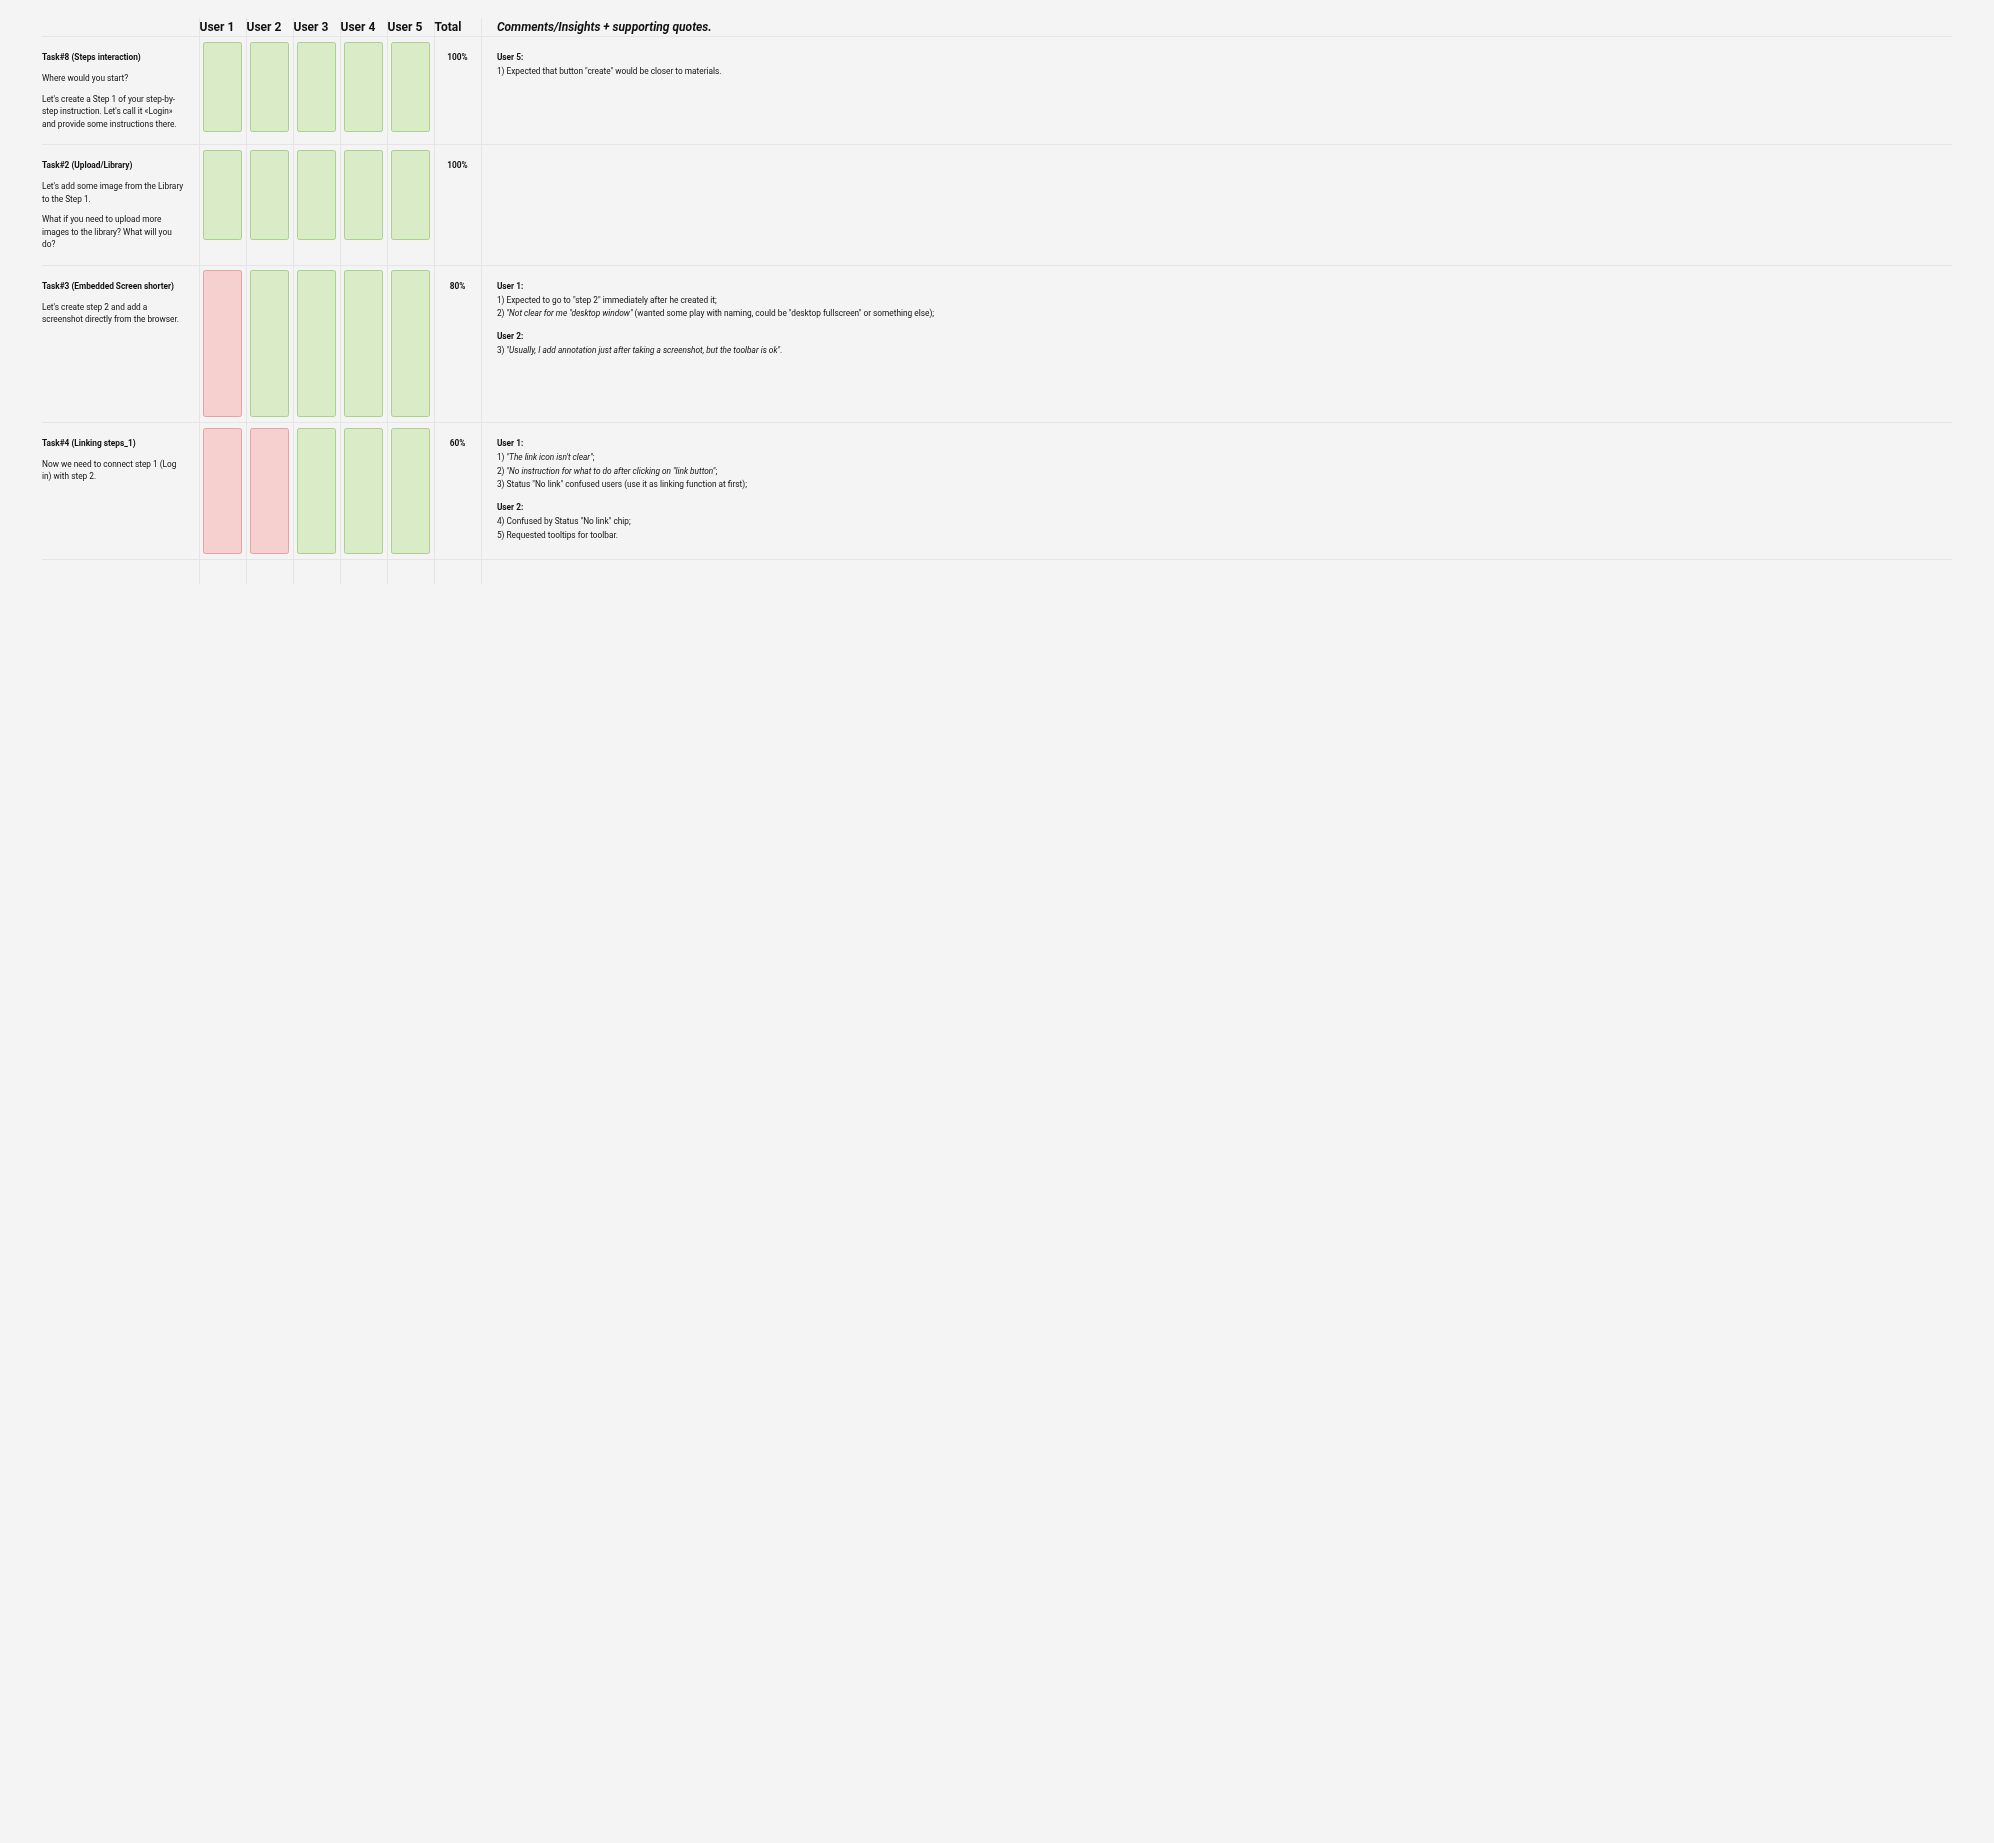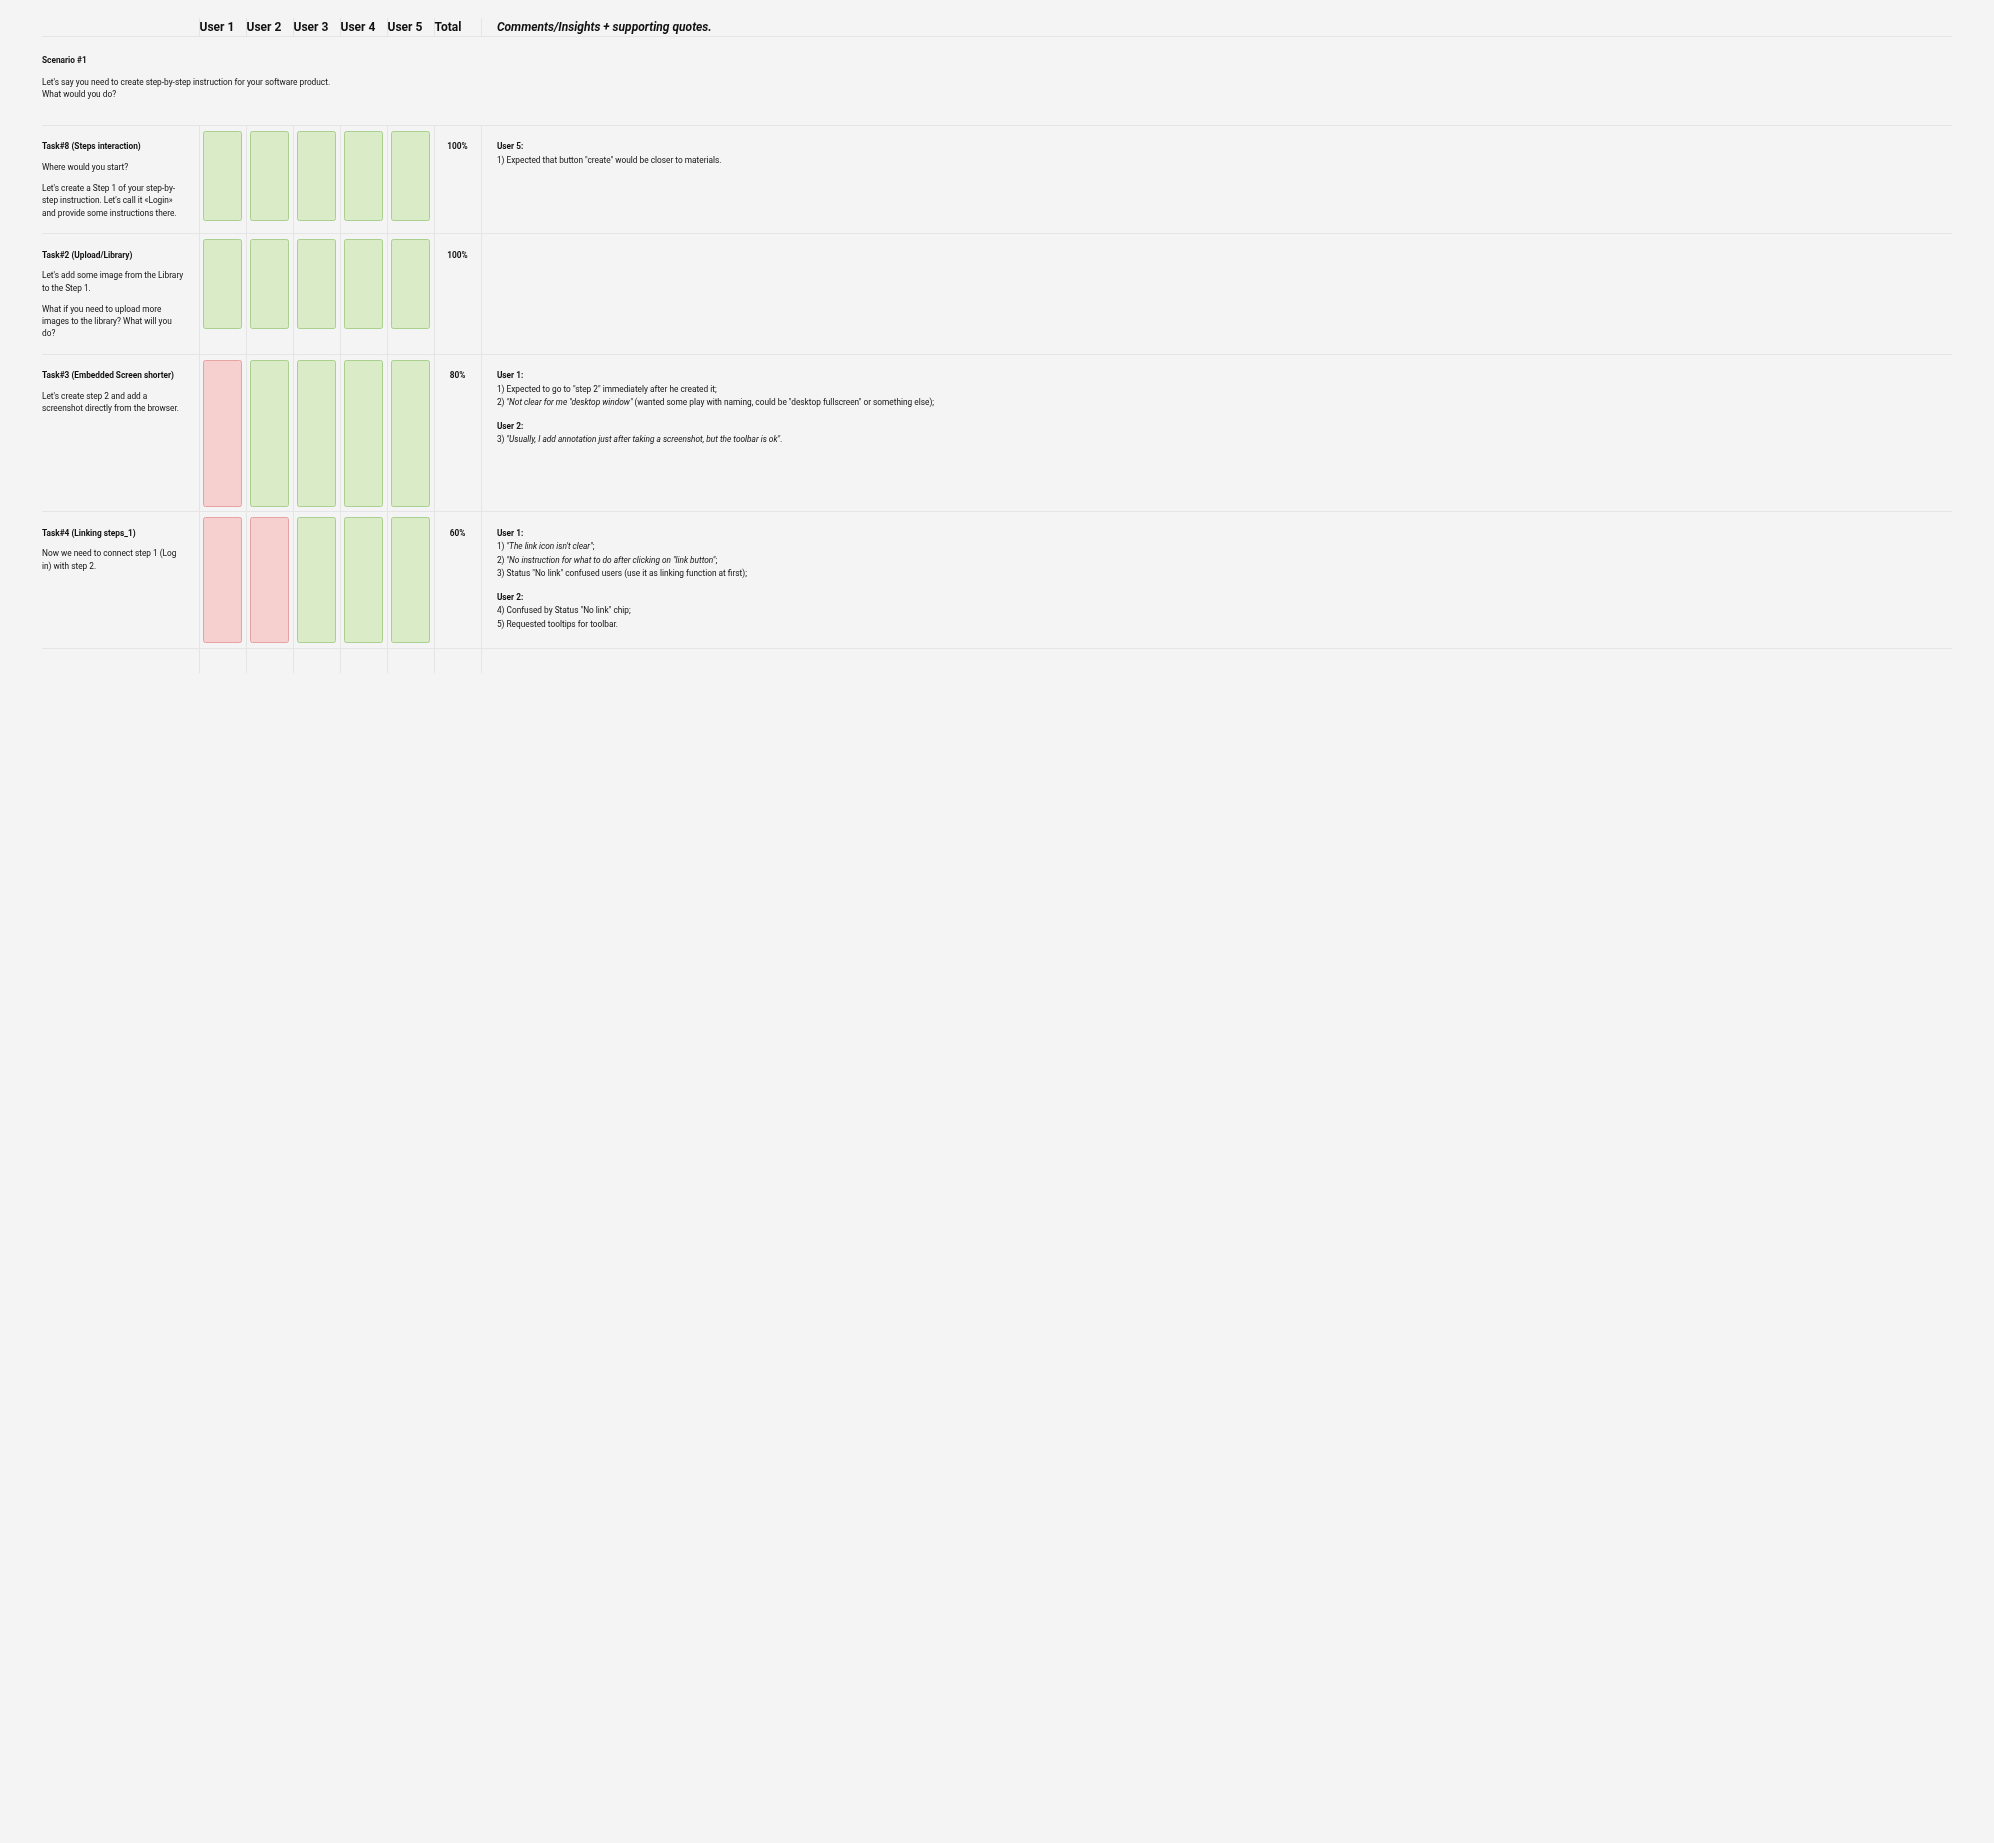--- a/index.html
+++ b/index.html
@@ -114,26 +114,20 @@
         <th class="user-h">User 2</th>
         <th class="user-h">User 3</th>
         <th class="user-h">User 4</th>
         <th class="user-h">User 5</th>
         <th class="total-h">Total</th>
         <th class="comments-h">Comments/Insights + supporting quotes.</th>
       </tr>
     </thead>
     <tbody>
 
-    <tr class="scenario-row">
-          <td class="scenario-cell" colspan="8">
-            <p class="scenario-title">Scenario #1</p>
-            <p class="scenario-text">Let's say you need to create step-by-step instruction for your software product. What would you do?</p>
-          </td>
-        </tr>
         <tr class="task-row">
           <td class="desc-cell">
             <p class="task-title">Task#8 (Steps interaction)</p>
             <p class="task-text">Where would you start?</p>
             <p class="task-text">Let's create a Step 1 of your step-by-step instruction. Let's call it «Login» and provide some instructions there.</p>
           </td>
           <td class="user-cell">
             <div class="swatch ok" style="height: 90px;"></div>
           </td>
           <td class="user-cell">

